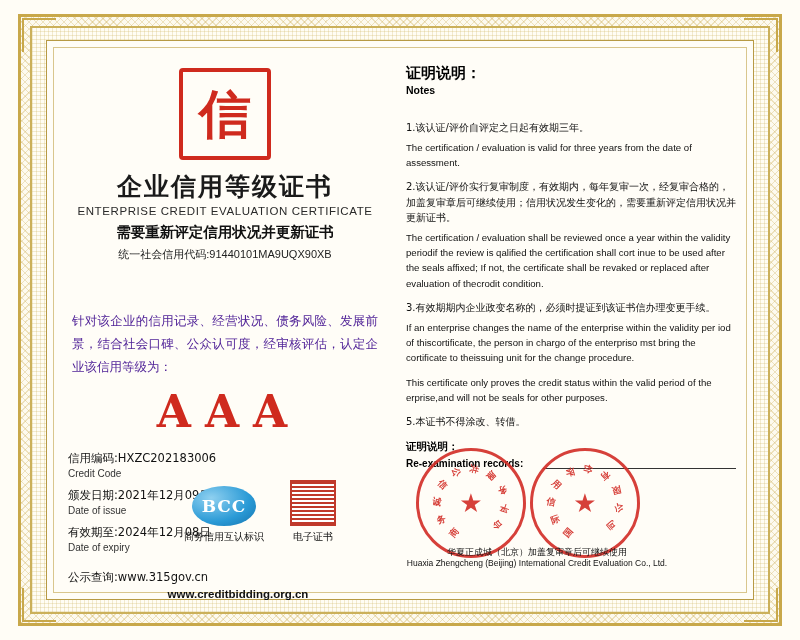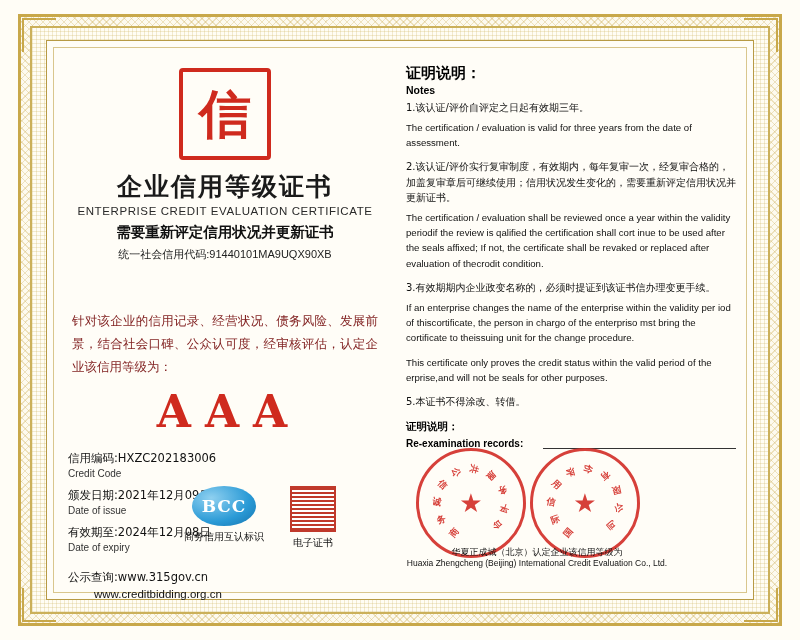--- a/index.html
+++ b/index.html
@@ -132,21 +132,21 @@
   .credit-code {
     text-align: center;
     font-size: 11px;
     color: #222;
     margin-bottom: 12px;
   }
   .body-text {
     font-family: "DejaVu Sans", sans-serif;
     font-size: 12.5px;
     line-height: 1.85;
-    color: #7f1d1d;
+    color: #4c1d95;
     text-align: justify;
     padding: 0 4px;
     margin-top: 47px;
   }
   .grade {
     text-align: center;
     color: #cf2a1e;
     font-family: "DejaVu Serif", serif;
     font-size: 44px;
     font-weight: bold;
@@ -164,31 +164,34 @@
 
   .query-line {
     font-family: "DejaVu Sans", sans-serif;
     font-size: 11.5px;
     margin-top: 16px;
     color: #111;
   }
   .query-url {
     font-size: 11.5px;
     color: #111;
+    text-align: center;
     margin-top: 3px;
     padding-left: 26px;
+    font-weight: bold;
   }
 
   
   .badges {
     position: absolute;
     left: 6px;
-    bottom: 34px;
+    bottom: 40px;
     width: 318px;
     display: flex;
+    align-items: flex-end;
     gap: 26px;
     padding-left: 116px;
     box-sizing: border-box;
   }
   .badge-item { text-align: center; }
   .bcc-logo {
     width: 64px; height: 40px;
     border-radius: 50%;
     background: radial-gradient(ellipse at 30% 30%, #8fd0f0 0%, #2a9ad6 60%, #1572ad 100%);
     color: #fff;
@@ -221,21 +224,21 @@
     font-family: "DejaVu Sans", sans-serif;
     font-size: 15px;
     font-weight: bold;
     color: #000;
     margin-bottom: 1px;
   }
   .notes-head-en {
     font-size: 10.5px;
     font-weight: bold;
     color: #000;
-    margin-bottom: 4px;
+    margin-bottom: 24px;
   }
   .note-cn {
     font-family: "DejaVu Sans", sans-serif;
     font-size: 10px;
     line-height: 1.55;
     color: #111;
     margin-bottom: 4px;
   }
   .note-en {
     font-size: 9.6px;
@@ -423,20 +426,20 @@
               <span style="transform: rotate(-15.5556deg) translate(0px, -38px) rotate(90deg);">评</span>
               <span style="transform: rotate(15.5556deg) translate(0px, -38px) rotate(90deg);">价</span>
               <span style="transform: rotate(46.6667deg) translate(0px, -38px) rotate(90deg);">有</span>
               <span style="transform: rotate(77.7778deg) translate(0px, -38px) rotate(90deg);">限</span>
               <span style="transform: rotate(108.889deg) translate(0px, -38px) rotate(90deg);">公</span>
               <span style="transform: rotate(140deg) translate(0px, -38px) rotate(90deg);">司</span>
             </div>
           <div class="star">★</div>
         </div>
         <div class="stamp-caption">
-          <div class="cn">华夏正成城（北京）认定企业该信用等级为</div>
+          <div class="cn">华夏正成城（北京）加盖复审章后可继续使用</div>
           <div>Huaxia Zhengcheng (Beijing) International Credit Evaluation Co., Ltd.</div>
         </div>
       </div>
     </div>
 
   </div>
 </div>
 
 </body></html>

